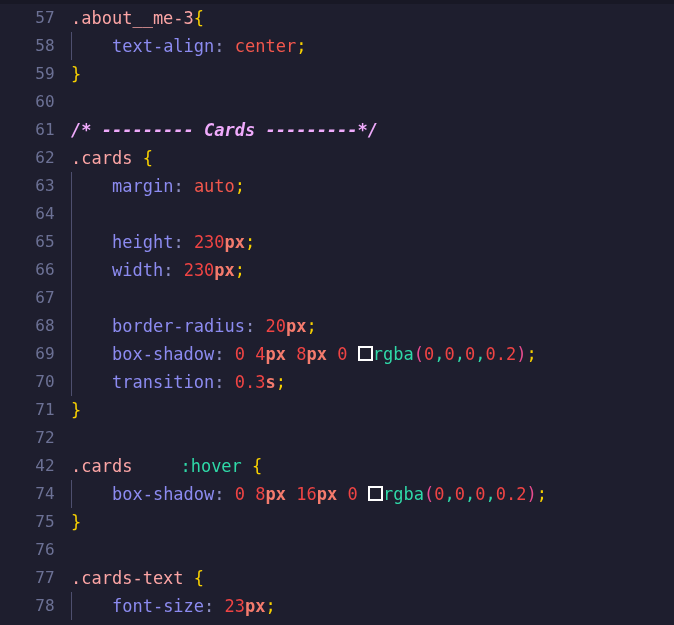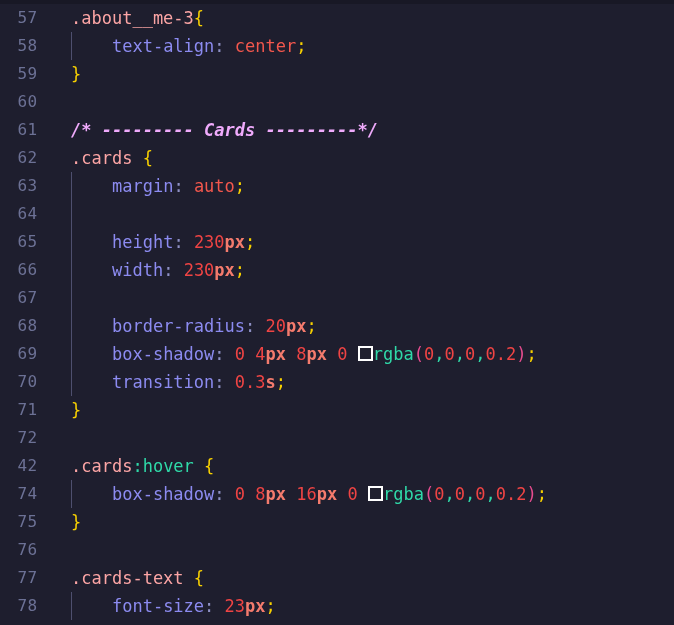--- a/index.html
+++ b/index.html
@@ -34,42 +34,42 @@
   .line {
     position: relative;
     height: 28px;
     white-space: pre;
   }
   .ln {
     position: absolute;
     left: 0;
     top: 0;
     width: 55px;
-    text-align: center;
+    text-align: right;
     color: #6c7195;
     font-size: 16px;
     letter-spacing: 0.3px;
   }
   .code {
     position: absolute;
     left: 71px;
     top: 0;
     white-space: pre;
   }
   .guide {
     position: absolute;
     left: 71px;
     top: 0;
     width: 1px;
     height: 28px;
     background: #4e4f6e;
   }
   
   .sel      { color: #fca5a5; }
-  .pseudo   { color: #2fd9a8; }
+  .pseudo   { color: #2fd9a8; margin-left: 48px; }
   .brace    { color: #f7d000; }
   .prop     { color: #8c8bf0; }
   .colon    { color: #8e90c4; }
   .val      { color: #f3574d; }
   .num      { color: #ef4444; }
   .unit     { color: #f47b6d; font-weight: bold; }
   .semi     { color: #f7d000; }
   .comment  { color: #f0abfc; font-style: italic; font-weight: bold; }
   .fn       { color: #2fd9a8; }
   .paren    { color: #e64c8f; }

